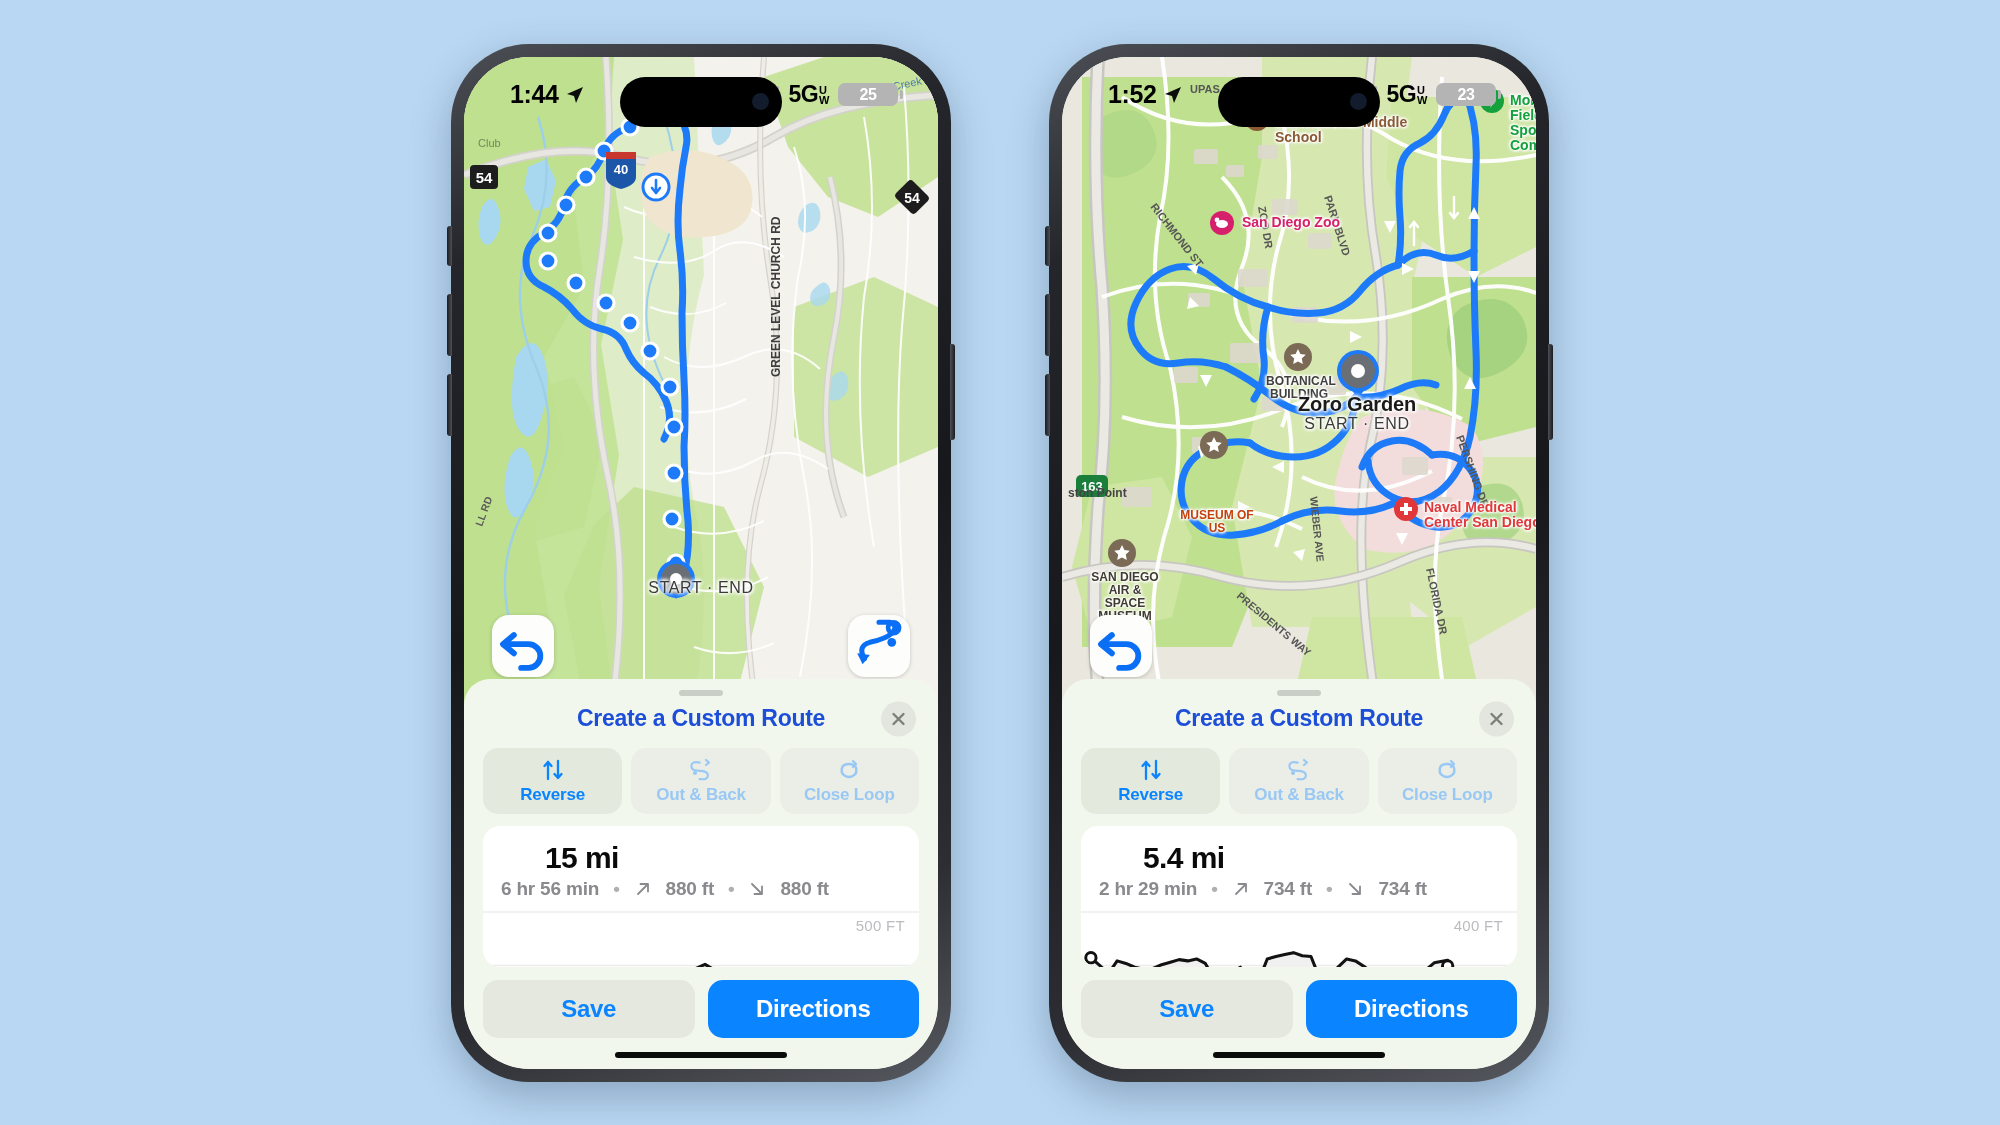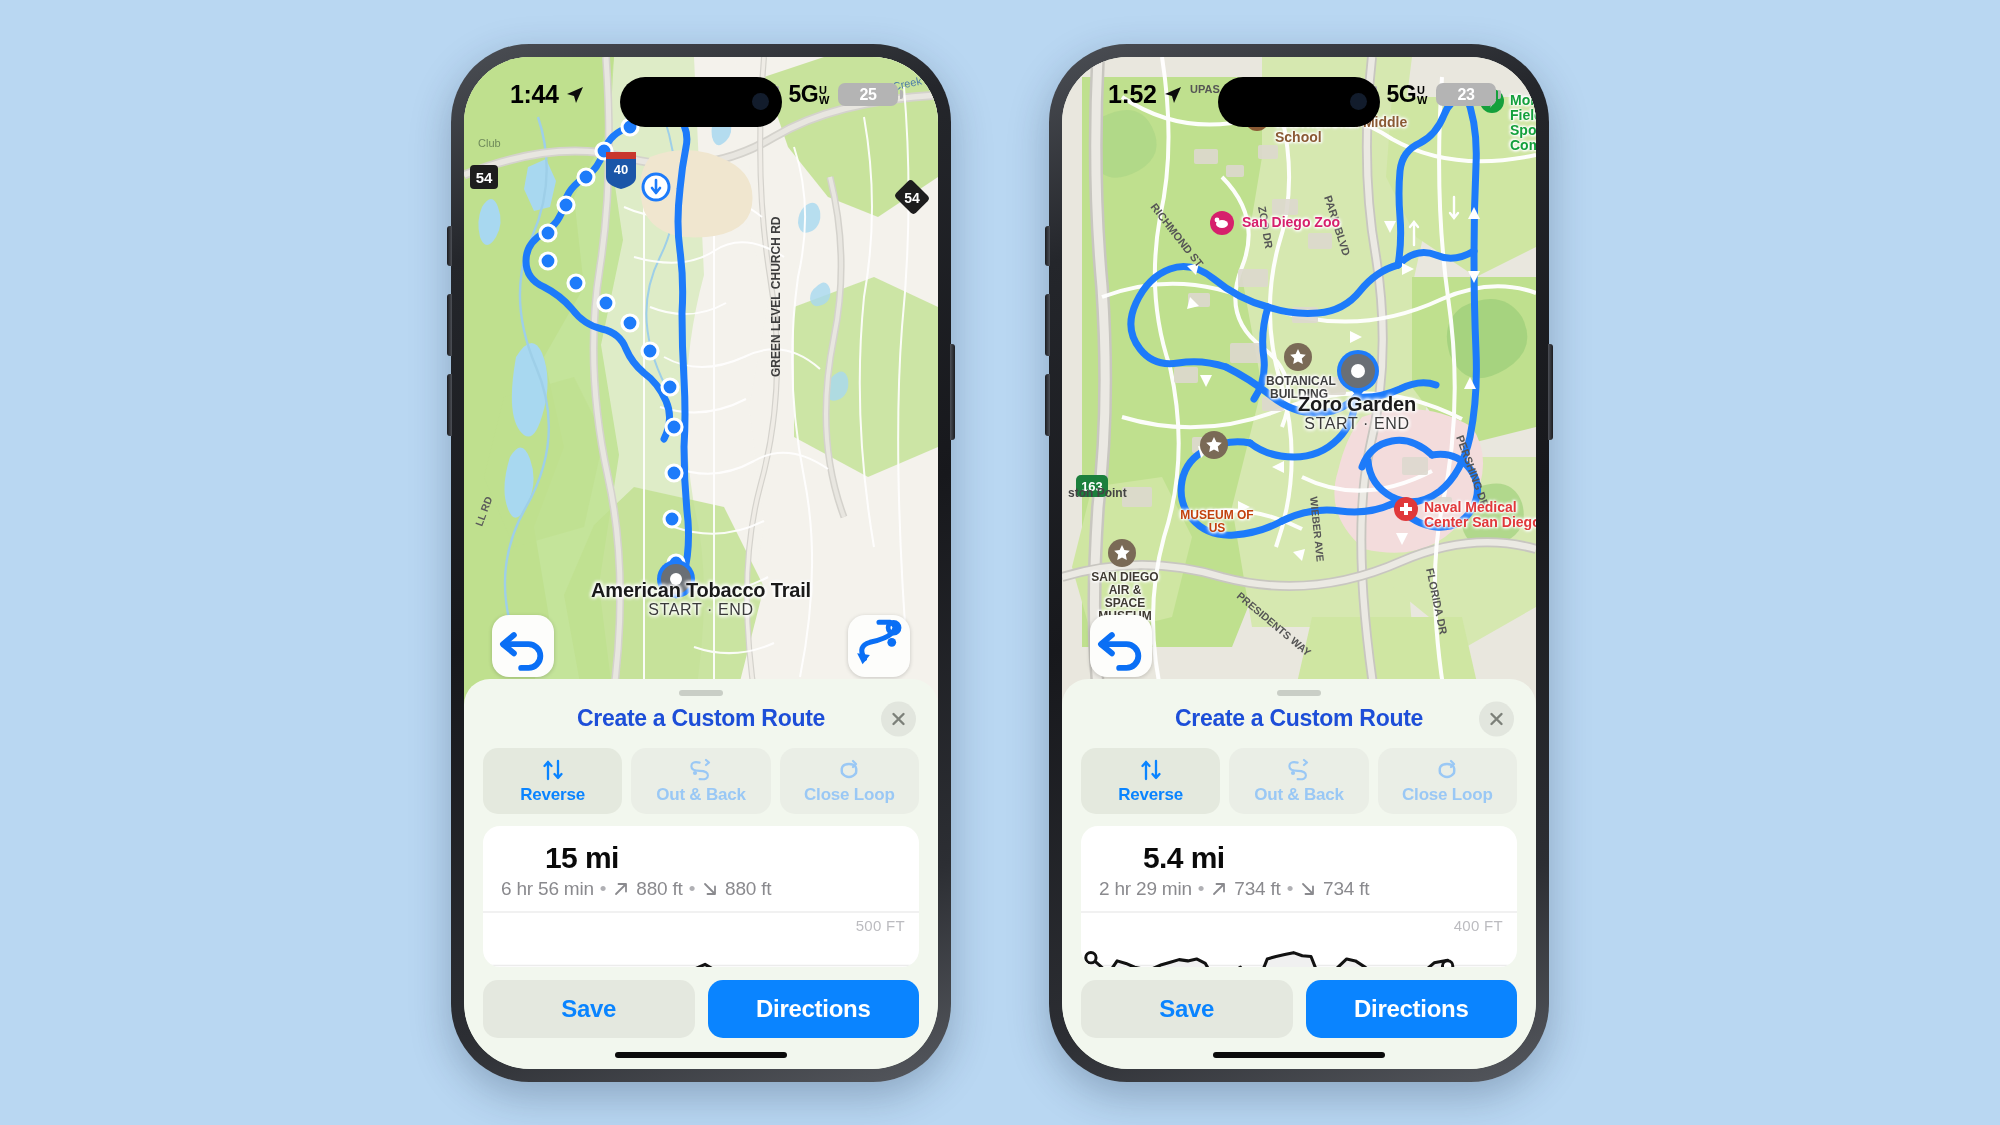--- a/index.html
+++ b/index.html
@@ -171,21 +171,21 @@
   .stats-card {
     margin-top:12px;
     background:#fff;
     border-radius:17px;
     flex:1;
     padding:15px 0 0 0;
     display:flex; flex-direction:column;
     overflow:hidden;
   }
   .dist { font-size:30px; font-weight:700; color:#0a0a0a; letter-spacing:-.6px; padding:0 18px;margin-left:44px;}
-  .substats { font-size:19px; color:#8a8a8e; margin-top:3px; padding:0 18px; display:flex; align-items:center; gap:6px; letter-spacing:-.2px;}
+  .substats { font-size:19px; color:#8a8a8e; margin-top:3px; padding:0 18px; display:flex; align-items:center; gap:14px; letter-spacing:-.2px;font-weight:bold;}
   .substats .sep { color:#b0b0b4; }
   .substats svg { vertical-align:-2px; }
 
   .elev-wrap { position:relative; flex:1; margin-top:10px; }
   .elev-wrap svg { display:block; width:100%; height:100%; }
   .elev-hi, .elev-lo {
     position:absolute; right:14px;
     font-size:15px; font-weight:500; color:#bcbcc0; letter-spacing:.3px;
   }
   .elev-hi { top:7px; }
@@ -326,21 +326,20 @@
           </g>
 
           <text x="380" y="44" font-family="Liberation Sans, sans-serif" font-size="11" fill="#4f7da8" transform="rotate(-12 380 44)">Northeast Creek</text>
           <text x="18" y="470" font-family="Liberation Sans, sans-serif" font-size="10.5" font-weight="600" fill="#5a5a5a" transform="rotate(-70 18 470)">LL RD</text>
           <text x="14" y="90" font-family="Liberation Sans, sans-serif" font-size="11" fill="#6f8a5a">Club</text>
           <text x="316" y="320" font-family="Liberation Sans, sans-serif" font-size="12" font-weight="600" fill="#3d3d3d" transform="rotate(-90 316 320)">GREEN LEVEL CHURCH RD</text>
         </g>
       </svg>
 
       <div class="endpoint-label" style="left:0; right:0; top:522px;">
-        <div class="nm">American Tobacco Trail</div>
         <div class="se">START · END</div>
       </div>
 
       <div class="map-btn undo">
         <svg width="34" height="34" viewBox="0 0 34 34">
           <path d="M12,11 L6,16 L12,21" fill="none" stroke="#0a6ff5" stroke-width="3.2" stroke-linecap="round" stroke-linejoin="round"></path>
           <path d="M6.5,16 H20 a6.5,6.5 0 0 1 0,13 H16" fill="none" stroke="#0a6ff5" stroke-width="3.2" stroke-linecap="round"></path>
         </svg>
       </div>
       <div class="map-btn route">

